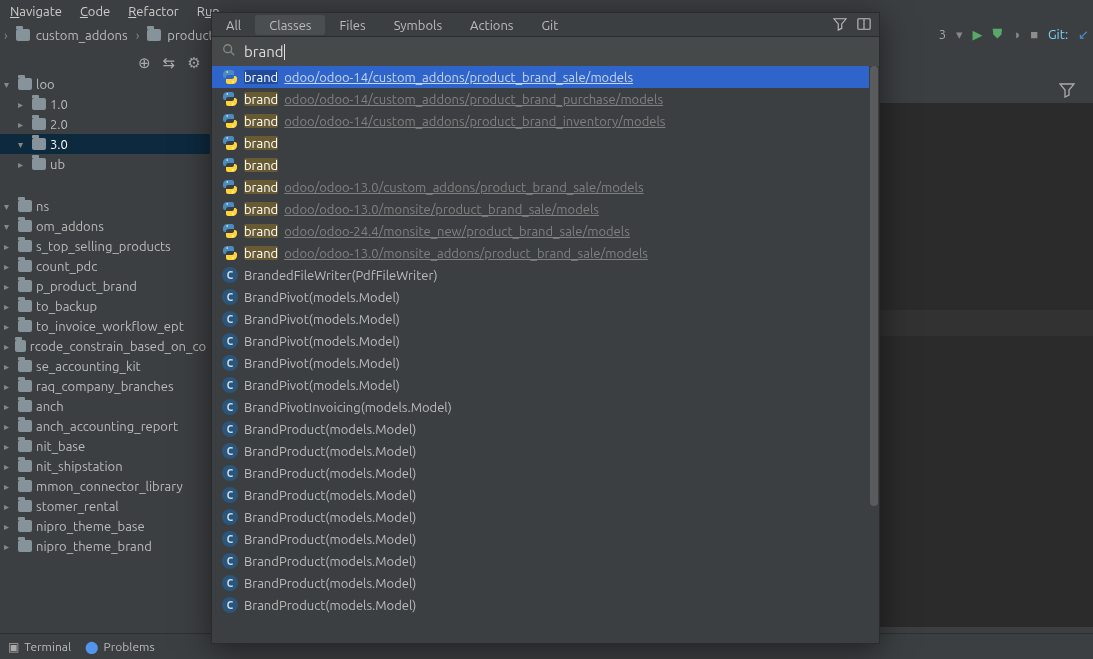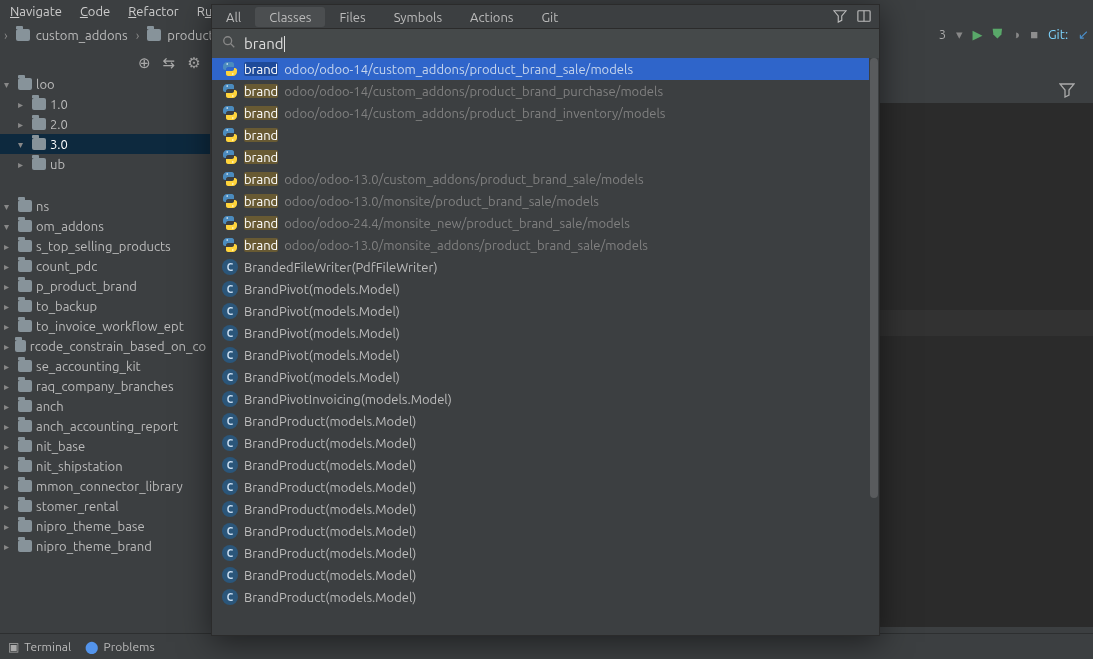--- a/index.html
+++ b/index.html
@@ -119,21 +119,21 @@
     color:#bbb;
     font-size:12px;
   }
   .bottom-bar .item { display:flex; gap:5px; align-items:center; }
   .bottom-bar .t-icon { color:#aaa; }
   .bottom-bar .p-icon { color:#5394ec; }
   
   
   .search-popup {
     position:absolute;
-    left: 211px; top: 4px;
+    left: 211px; top: 12px;
     width: 669px;
     height: 632px;
     background: #3c3f41;
     border: 1px solid #2b2b2b;
     box-shadow: 0 6px 30px rgba(0,0,0,.5);
     display:flex; flex-direction:column;
   }
   .search-tabs {
     display:flex; align-items:center;
     border-bottom: 1px solid #2b2b2b;
@@ -208,20 +208,21 @@
   .match {
     background:#685a33;
     color:#fff;
     border-radius:2px;
   }
   .result-row.selected .match {
     background:#1e4a99;
   }
   .dim {
     color:#808080;
+    text-decoration:underline;
   }
   .result-row.selected .dim { color:#c6d5ed; }
   
   .scope-dd { font-size:12px; color:#bbb;margin-top:36px; }
   .scope-dd .arrow-dn { color:#aaa; margin-left:2px; font-size:10px; }
 </style>
 </head>
 <body>
 
 <div class="main-menu">

